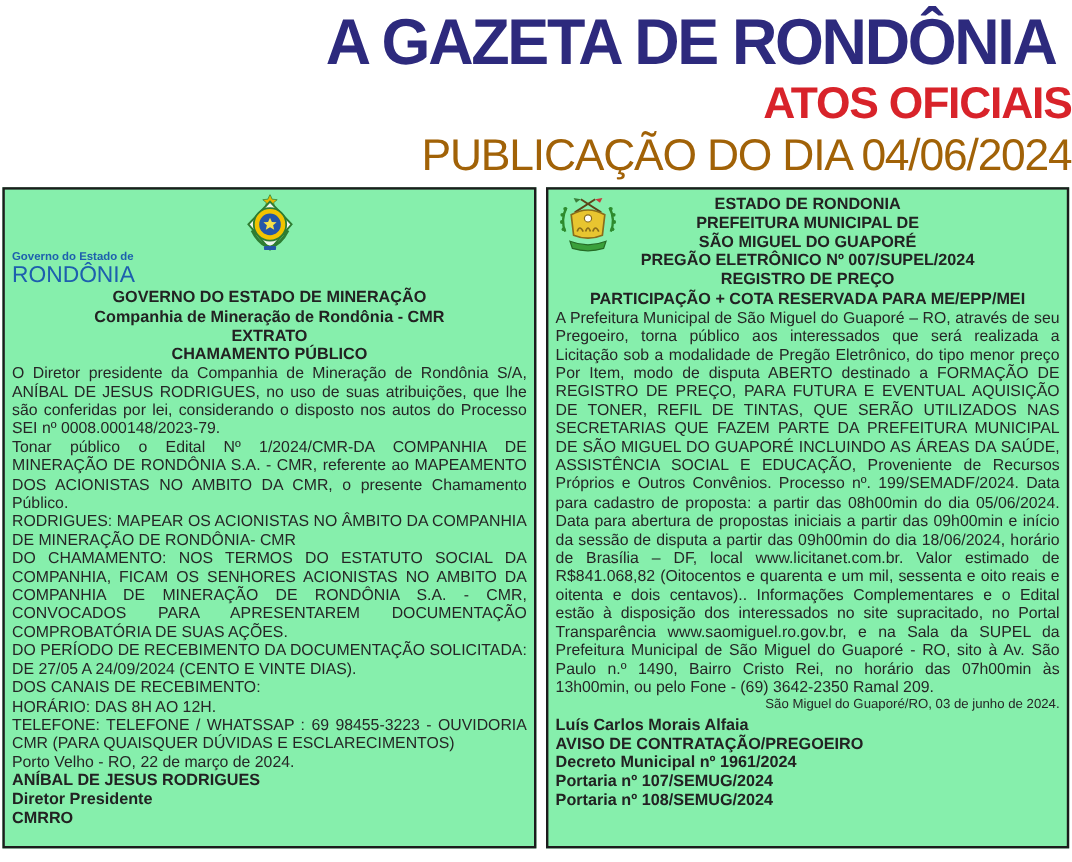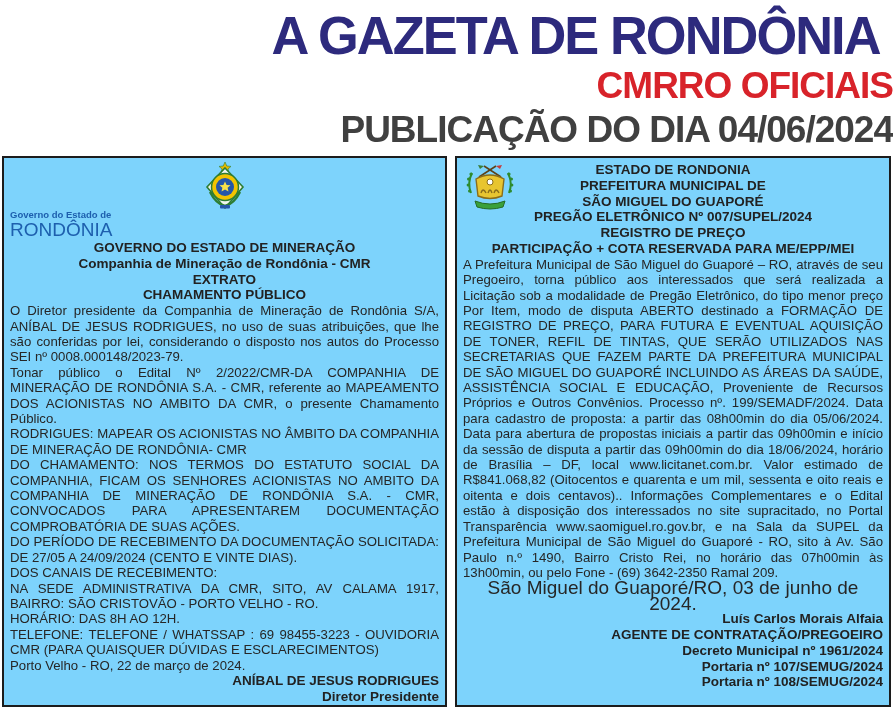--- a/index.html
+++ b/index.html
@@ -1,43 +1,43 @@
 <!DOCTYPE html>
 <html lang="pt-BR"><head>
 <meta charset="utf-8">
 <style>
   html,body{margin:0;padding:0;background:#fff;width:893px;height:718px;overflow:hidden;
     font-family:"Liberation Sans", sans-serif;color:#1f1f1f;}
   .masthead{text-align:right;padding-top:7px;line-height:1;}
   .masthead-title{color:#2d2a7d;font-weight:bold;font-size:54px;letter-spacing:-2px;
     transform:scaleX(0.97);transform-origin:center;line-height:56px;}
   .masthead-subtitle{color:#d8232a;font-weight:bold;font-size:37px;letter-spacing:-1px;line-height:42px;margin-top:2px;}
-  .masthead-dateline{color:#404040;font-weight:bold;font-size:37px;letter-spacing:-1px;line-height:42px;margin-top:2px;}
+  .masthead-dateline{color:#a16207;font-weight:normal;font-size:37px;letter-spacing:-1px;line-height:42px;margin-top:2px;}
   .columns{display:flex;gap:8px;padding:0 2px;margin-top:5px;}
   .article{border:2px solid #1c1c1c;box-sizing:border-box;height:551px;overflow:hidden;
-    padding:4px 6px;background:#7dd3fc;position:relative;}
+    padding:4px 6px;background:#86efac;position:relative;}
   .article.left{flex:0 0 445px;}
   .article.right{flex:0 0 436px;}
   .hdr-line{font-weight:bold;text-align:center;font-size:13.5px;line-height:15.8px;color:#222;}
   .body-par{margin:0;text-align:justify;font-size:13.2px;line-height:15.4px;color:#262626;}
-  .sig-line{font-weight:bold;text-align:right;font-size:13.5px;line-height:15.8px;color:#222;}
+  .sig-line{font-weight:bold;text-align:left;font-size:13.5px;line-height:15.8px;color:#222;}
   .state-logo{text-align:left;margin-bottom:1px;}
   .state-logo svg{display:block;margin:0 auto;}
   .gov-small{color:#1d5fae;font-size:9.5px;font-weight:bold;line-height:10px;}
   .gov-big{color:#1d5fae;font-size:19px;font-weight:normal;letter-spacing:0;line-height:19px;}
   .muni-crest{position:absolute;left:8px;top:5px;}
   .right-hdr{margin:0 0 0 0;}
-  .plain-line{font-size:19px;line-height:15.4px;text-align:center;color:#262626;}
+  .plain-line{font-size:11px;line-height:15.4px;text-align:right;color:#262626;}
 </style>
 </head>
 <body>
 
 <div class="masthead">
   <div class="masthead-title">A GAZETA DE RONDÔNIA</div>
-  <div class="masthead-subtitle">CMRRO OFICIAIS</div>
+  <div class="masthead-subtitle">ATOS OFICIAIS</div>
   <div class="masthead-dateline">PUBLICAÇÃO DO DIA 04/06/2024</div>
 </div>
 
 <div class="columns">
 
   <div class="article left">
     <div class="state-logo">
       <svg width="46" height="48" viewBox="0 0 46 48">
         <polygon points="23,0 24.8,4 29,4.4 26,7 27,11 23,8.8 19,11 20,7 17,4.4 21.2,4" fill="#e6b800" stroke="#2e7d32" stroke-width="0.6"></polygon>
         <path d="M23 6 L41 25 L23 46 L5 25 Z" fill="#eef6ee" stroke="#2e7d32" stroke-width="1.6"></path>
@@ -48,26 +48,25 @@
         <rect x="18" y="43" width="10" height="3.4" rx="1" fill="#2456a8"></rect>
       </svg>
       <div class="gov-small">Governo do Estado de</div>
       <div class="gov-big">RONDÔNIA</div>
     </div>
     <div class="hdr-line">GOVERNO DO ESTADO DE MINERAÇÃO</div>
     <div class="hdr-line">Companhia de Mineração de Rondônia - CMR</div>
     <div class="hdr-line">EXTRATO</div>
     <div class="hdr-line">CHAMAMENTO PÚBLICO</div>
     <p class="body-par">O Diretor presidente da Companhia de Mineração de Rondônia S/A, ANÍBAL DE JESUS RODRIGUES, no uso de suas atribuições, que lhe são conferidas por lei, considerando o disposto nos autos do Processo SEI nº 0008.000148/2023-79.</p>
-    <p class="body-par">Tonar público o Edital Nº 2/2022/CMR-DA COMPANHIA DE MINERAÇÃO DE RONDÔNIA S.A. - CMR, referente ao MAPEAMENTO DOS ACIONISTAS NO AMBITO DA CMR, o presente Chamamento Público.</p>
+    <p class="body-par">Tonar público o Edital Nº 1/2024/CMR-DA COMPANHIA DE MINERAÇÃO DE RONDÔNIA S.A. - CMR, referente ao MAPEAMENTO DOS ACIONISTAS NO AMBITO DA CMR, o presente Chamamento Público.</p>
     <p class="body-par">RODRIGUES: MAPEAR OS ACIONISTAS NO ÂMBITO DA COMPANHIA DE MINERAÇÃO DE RONDÔNIA- CMR</p>
     <p class="body-par">DO CHAMAMENTO: NOS TERMOS DO ESTATUTO SOCIAL DA COMPANHIA, FICAM OS SENHORES ACIONISTAS NO AMBITO DA COMPANHIA DE MINERAÇÃO DE RONDÔNIA S.A. - CMR, CONVOCADOS PARA APRESENTAREM DOCUMENTAÇÃO COMPROBATÓRIA DE SUAS AÇÕES.</p>
     <p class="body-par">DO PERÍODO DE RECEBIMENTO DA DOCUMENTAÇÃO SOLICITADA: DE 27/05 A 24/09/2024 (CENTO E VINTE DIAS).</p>
     <p class="body-par">DOS CANAIS DE RECEBIMENTO:</p>
-    <p class="body-par">NA SEDE ADMINISTRATIVA DA CMR, SITO, AV CALAMA 1917, BAIRRO: SÃO CRISTOVÃO - PORTO VELHO - RO.</p>
     <p class="body-par">HORÁRIO: DAS 8H AO 12H.</p>
     <p class="body-par">TELEFONE: TELEFONE / WHATSSAP : 69 98455-3223 - OUVIDORIA CMR (PARA QUAISQUER DÚVIDAS E ESCLARECIMENTOS)</p>
     <p class="body-par">Porto Velho - RO, 22 de março de 2024.</p>
     <div class="sig-line">ANÍBAL DE JESUS RODRIGUES</div>
     <div class="sig-line">Diretor Presidente</div>
     <div class="sig-line">CMRRO</div>
   </div>
 
   <div class="article right">
     <svg class="muni-crest" width="50" height="48" viewBox="0 0 50 48">
@@ -94,19 +93,19 @@
       <div class="hdr-line">ESTADO DE RONDONIA</div>
       <div class="hdr-line">PREFEITURA MUNICIPAL DE</div>
       <div class="hdr-line">SÃO MIGUEL DO GUAPORÉ</div>
       <div class="hdr-line">PREGÃO ELETRÔNICO Nº 007/SUPEL/2024</div>
       <div class="hdr-line">REGISTRO DE PREÇO</div>
       <div class="hdr-line">PARTICIPAÇÃO + COTA RESERVADA PARA ME/EPP/MEI</div>
     </div>
     <p class="body-par">A Prefeitura Municipal de São Miguel do Guaporé – RO, através de seu Pregoeiro, torna público aos interessados que será realizada a Licitação sob a modalidade de Pregão Eletrônico, do tipo menor preço Por Item, modo de disputa ABERTO destinado a FORMAÇÃO DE REGISTRO DE PREÇO, PARA FUTURA E EVENTUAL AQUISIÇÃO DE TONER, REFIL DE TINTAS, QUE SERÃO UTILIZADOS NAS SECRETARIAS QUE FAZEM PARTE DA PREFEITURA MUNICIPAL DE SÃO MIGUEL DO GUAPORÉ INCLUINDO AS ÁREAS DA SAÚDE, ASSISTÊNCIA SOCIAL E EDUCAÇÃO, Proveniente de Recursos Próprios e Outros Convênios. Processo nº. 199/SEMADF/2024. Data para cadastro de proposta: a partir das 08h00min do dia 05/06/2024. Data para abertura de propostas iniciais a partir das 09h00min e início da sessão de disputa a partir das 09h00min do dia 18/06/2024, horário de Brasília – DF, local www.licitanet.com.br. Valor estimado de R$841.068,82 (Oitocentos e quarenta e um mil, sessenta e oito reais e oitenta e dois centavos).. Informações Complementares e o Edital estão à disposição dos interessados no site supracitado, no Portal Transparência www.saomiguel.ro.gov.br, e na Sala da SUPEL da Prefeitura Municipal de São Miguel do Guaporé - RO, sito à Av. São Paulo n.º 1490, Bairro Cristo Rei, no horário das 07h00min às 13h00min, ou pelo Fone - (69) 3642-2350 Ramal 209.</p>
     <div class="plain-line">São Miguel do Guaporé/RO, 03 de junho de 2024.</div>
     <div class="sig-line">Luís Carlos Morais Alfaia</div>
-    <div class="sig-line">AGENTE DE CONTRATAÇÃO/PREGOEIRO</div>
+    <div class="sig-line">AVISO DE CONTRATAÇÃO/PREGOEIRO</div>
     <div class="sig-line">Decreto Municipal nº 1961/2024</div>
     <div class="sig-line">Portaria nº 107/SEMUG/2024</div>
     <div class="sig-line">Portaria nº 108/SEMUG/2024</div>
   </div>
 
 </div>
 
 </body></html>

